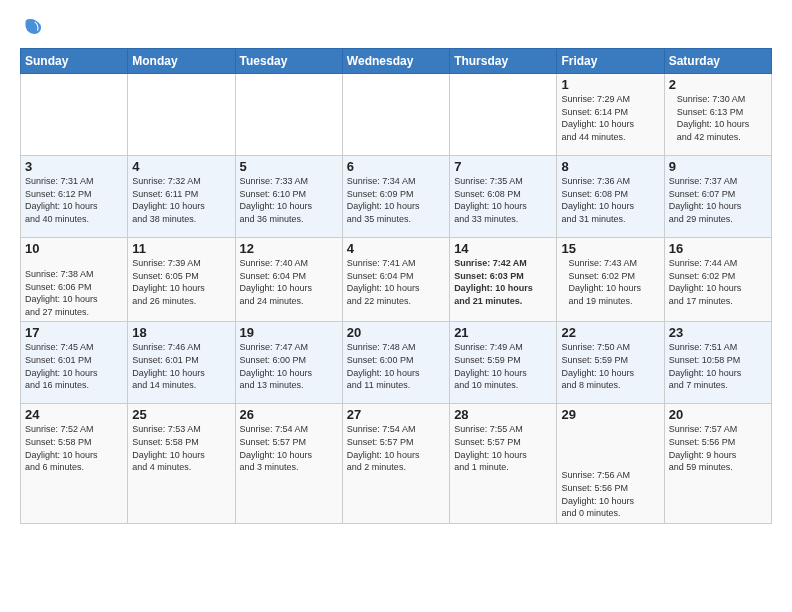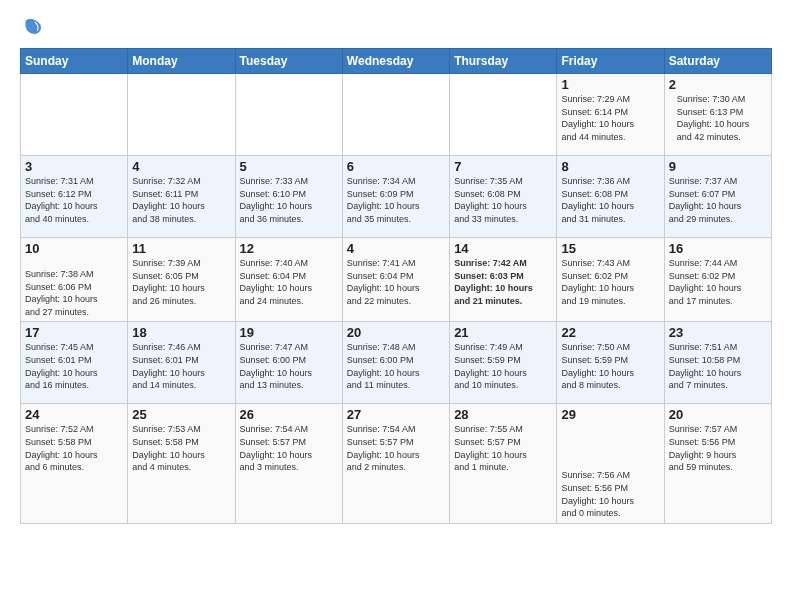--- a/index.html
+++ b/index.html
@@ -234,21 +234,21 @@
           </td>
           <td>
             <span class="day-number">14</span>
             <div class="day-info" style="white-space: pre-line; font-weight: bold;">Sunrise: 7:42 AM
 Sunset: 6:03 PM
 Daylight: 10 hours
 and 21 minutes.</div>
           </td>
           <td>
             <span class="day-number">15</span>
-            <div class="day-info" style="white-space: pre-line;">Sunrise: 7:43 AM
+            <div class="day-info" style="white-space: pre-line; margin-left: 7px;">Sunrise: 7:43 AM
 Sunset: 6:02 PM
 Daylight: 10 hours
 and 19 minutes.</div>
           </td>
           <td>
             <span class="day-number">16</span>
             <div class="day-info" style="white-space: pre-line;">Sunrise: 7:44 AM
 Sunset: 6:02 PM
 Daylight: 10 hours
 and 17 minutes.</div>

